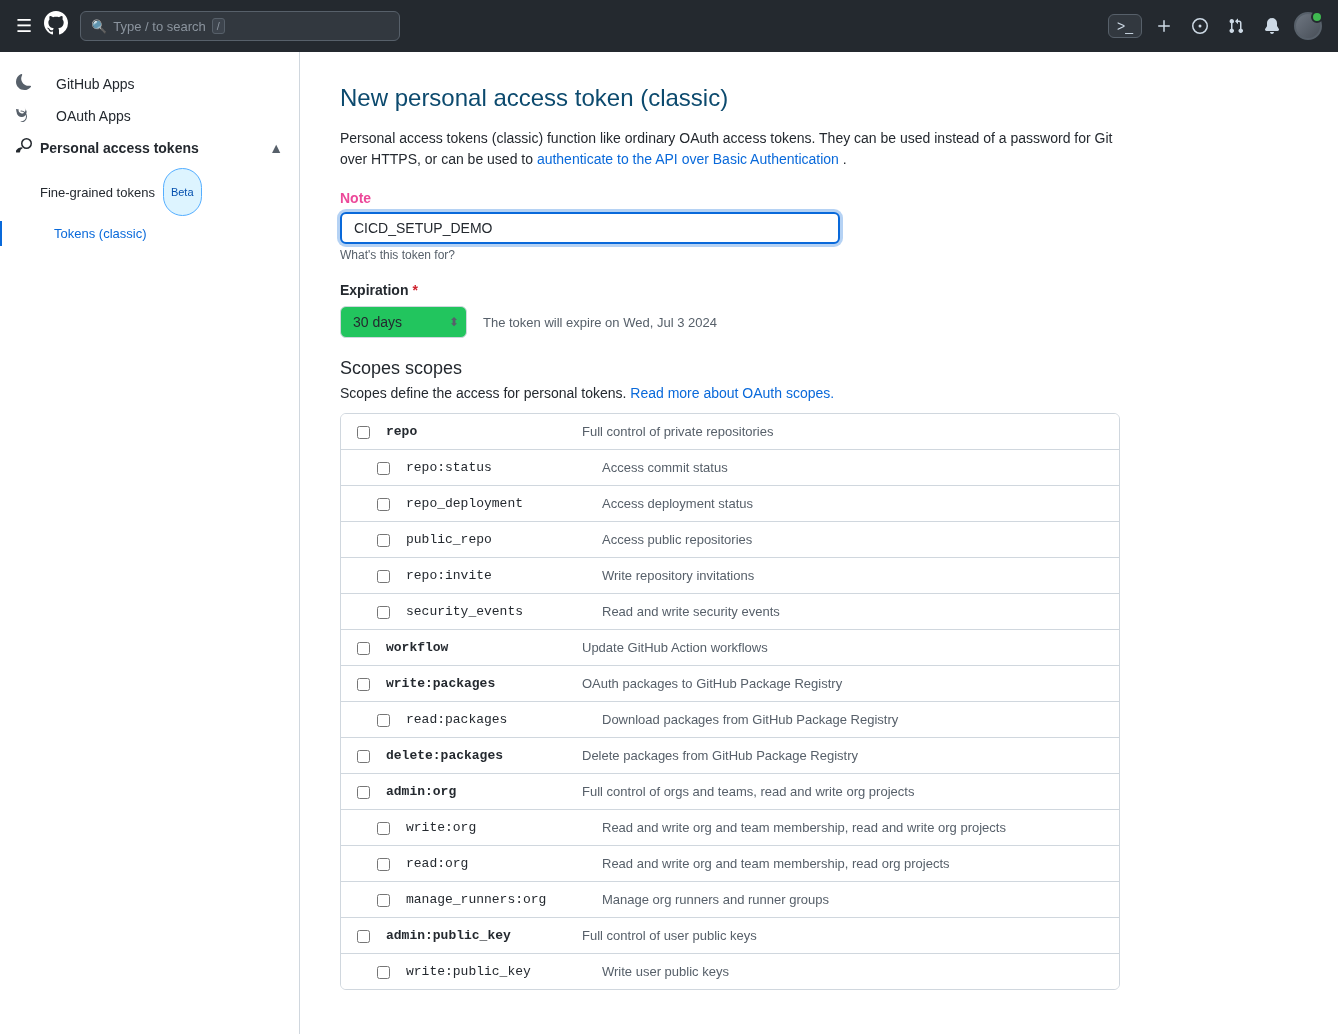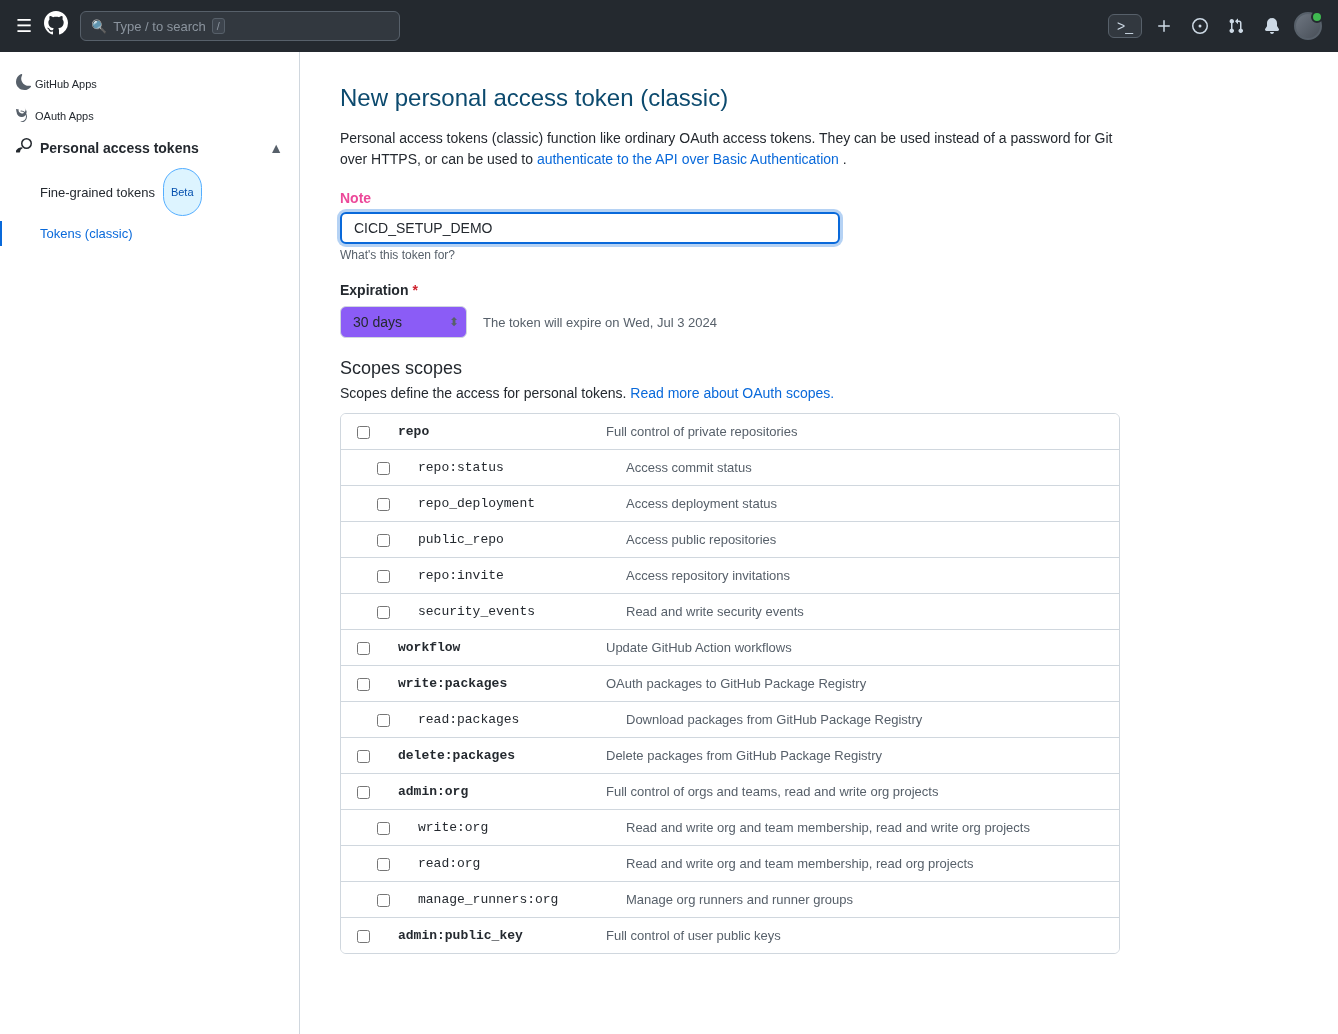--- a/index.html
+++ b/index.html
@@ -112,24 +112,24 @@
       border-right: 1px solid #d0d7de;
       padding: 16px 0;
       flex-shrink: 0;
       overflow-y: auto;
       background: #fff;
     }
     .sidebar-item {
       display: flex;
       align-items: center;
       padding: 6px 16px;
-      font-size: 11px;
-      color: #24292f;
-      cursor: pointer;
-      gap: 3px;
+      font-size: 14px;
+      color: #24292f;
+      cursor: pointer;
+      gap: 24px;
       text-decoration: none;
     }
     .sidebar-item .item-icon { color: #57606a; font-size: 16px; }
     .sidebar-section-header {
       display: flex;
       align-items: center;
       padding: 6px 16px;
       font-size: 14px;
       font-weight: 600;
       color: #24292f;
@@ -142,21 +142,21 @@
       align-items: center;
       padding: 5px 16px 5px 40px;
       font-size: 13px;
       color: #24292f;
       cursor: pointer;
       gap: 8px;
     }
     .sidebar-sub-item.active {
       color: #0969da;
       border-left: 2px solid #0969da;
-      padding-left: 38px;
+      padding-left: 52px;
     }
     .beta-badge {
       background: #ddf4ff;
       color: #0550ae;
       border: 1px solid #54aeff;
       border-radius: 20px;
       font-size: 11px;
       padding: 17px 7px;
       font-weight: 500;
     }
@@ -233,21 +233,21 @@
       position: relative;
       display: inline-block;
     }
     .expiry-select {
       appearance: none;
       -webkit-appearance: none;
       padding: 5px 30px 5px 12px;
       font-size: 14px;
       border: 1px solid #d0d7de;
       border-radius: 6px;
-      background: #8b5cf6;
+      background: #22c55e;
       color: #24292f;
       cursor: pointer;
       height: 32px;
     }
     .select-arrow {
       position: absolute;
       right: 8px;
       top: 50%;
       transform: translateY(-50%);
       pointer-events: none;
@@ -277,21 +277,21 @@
       border: 1px solid #d0d7de;
       border-radius: 6px;
       overflow: hidden;
       max-width: 780px;
     }
     .scope-row {
       display: flex;
       align-items: center;
       padding: 10px 16px;
       border-bottom: 1px solid #d0d7de;
-      gap: 28px;
+      gap: 16px;
     }
     .scope-row:last-child { border-bottom: none; }
     .scope-row.parent-scope {
       background: #fff;
     }
     .scope-row.child-scope {
       background: #fff;
       padding-left: 36px;
     }
     .scope-checkbox {
@@ -456,21 +456,21 @@
           <span class="scope-desc-text">Access deployment status</span>
         </div>
         <div class="scope-row child-scope">
           <input type="checkbox" class="scope-checkbox" style="">
           <span class="scope-name">public_repo</span>
           <span class="scope-desc-text">Access public repositories</span>
         </div>
         <div class="scope-row child-scope">
           <input type="checkbox" class="scope-checkbox" style="">
           <span class="scope-name">repo:invite</span>
-          <span class="scope-desc-text">Access repository invitations</span>
+          <span class="scope-desc-text">Write repository invitations</span>
         </div>
         <div class="scope-row child-scope">
           <input type="checkbox" class="scope-checkbox" style="">
           <span class="scope-name">security_events</span>
           <span class="scope-desc-text">Read and write security events</span>
         </div>
 
         <div class="scope-row parent-scope">
           <input type="checkbox" class="scope-checkbox" style="">
           <span class="scope-name bold">workflow</span>
@@ -513,16 +513,21 @@
           <input type="checkbox" class="scope-checkbox" style="">
           <span class="scope-name">manage_runners:org</span>
           <span class="scope-desc-text">Manage org runners and runner groups</span>
         </div>
 
         <div class="scope-row parent-scope">
           <input type="checkbox" class="scope-checkbox" style="">
           <span class="scope-name bold">admin:public_key</span>
           <span class="scope-desc-text">Full control of user public keys</span>
         </div>
+        <div class="scope-row child-scope">
+          <input type="checkbox" class="scope-checkbox" style="">
+          <span class="scope-name">write:public_key</span>
+          <span class="scope-desc-text">Write user public keys</span>
+        </div>
       </div>
     </div>
   </main>
 </div>
 
 </body></html>

